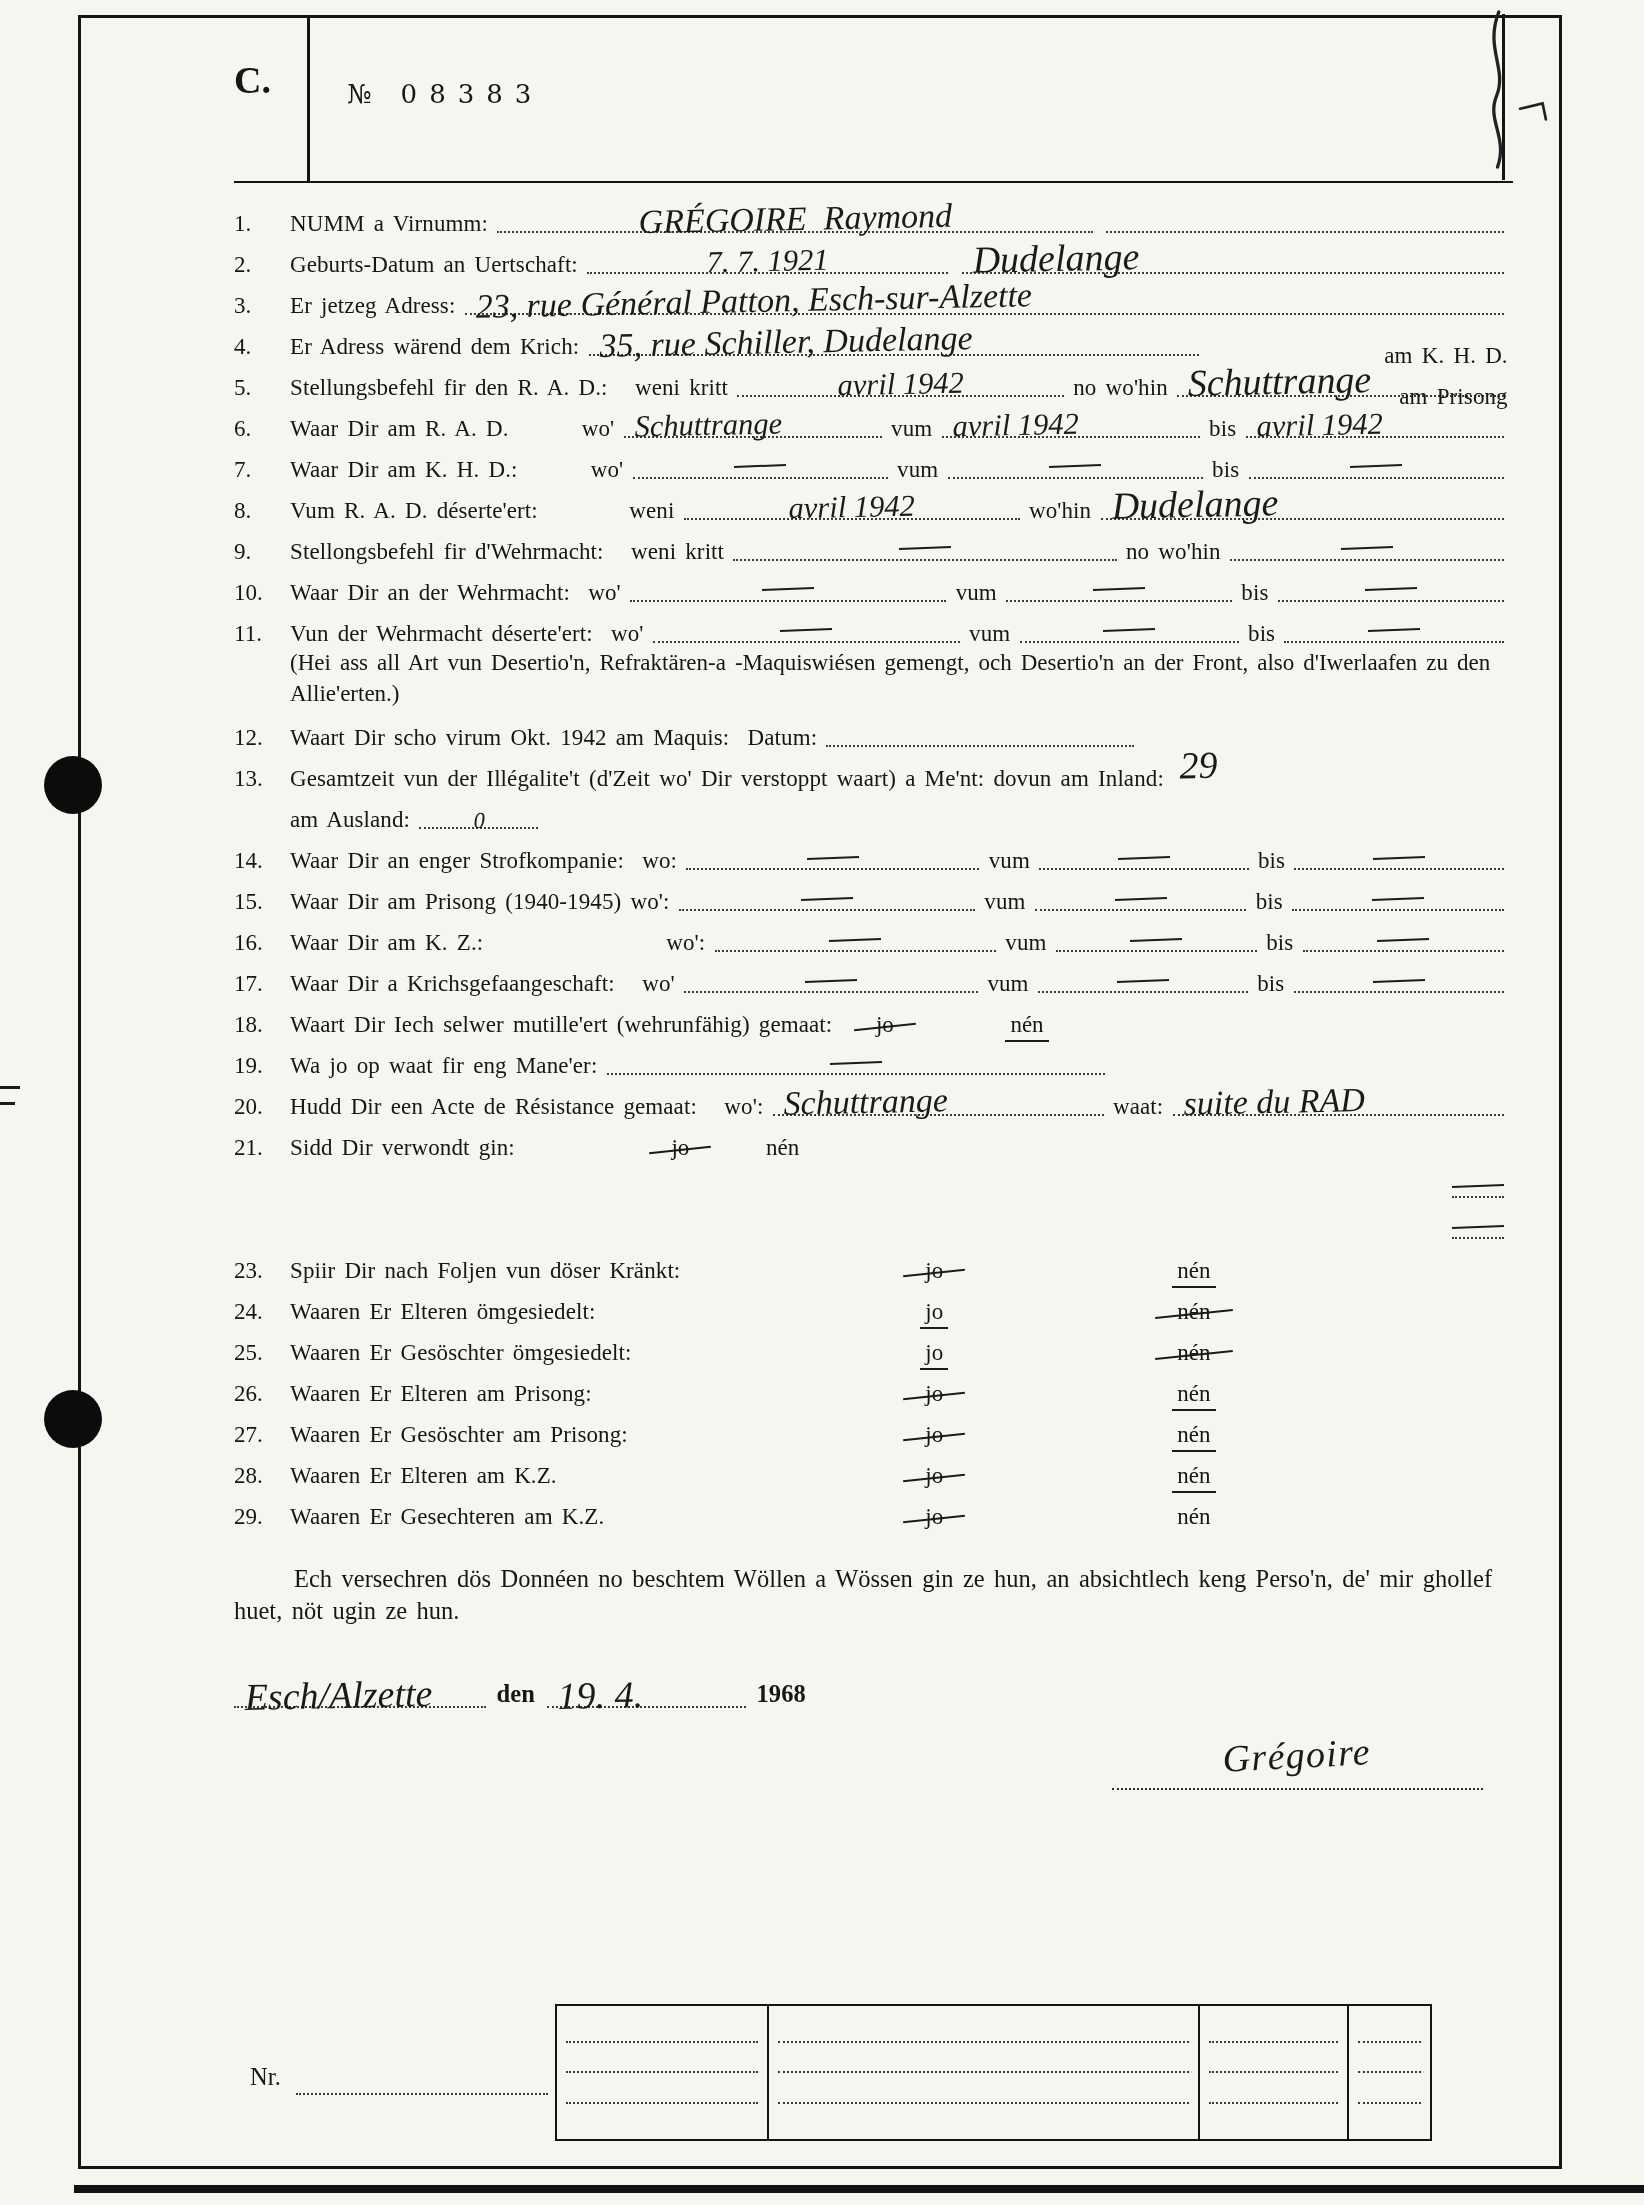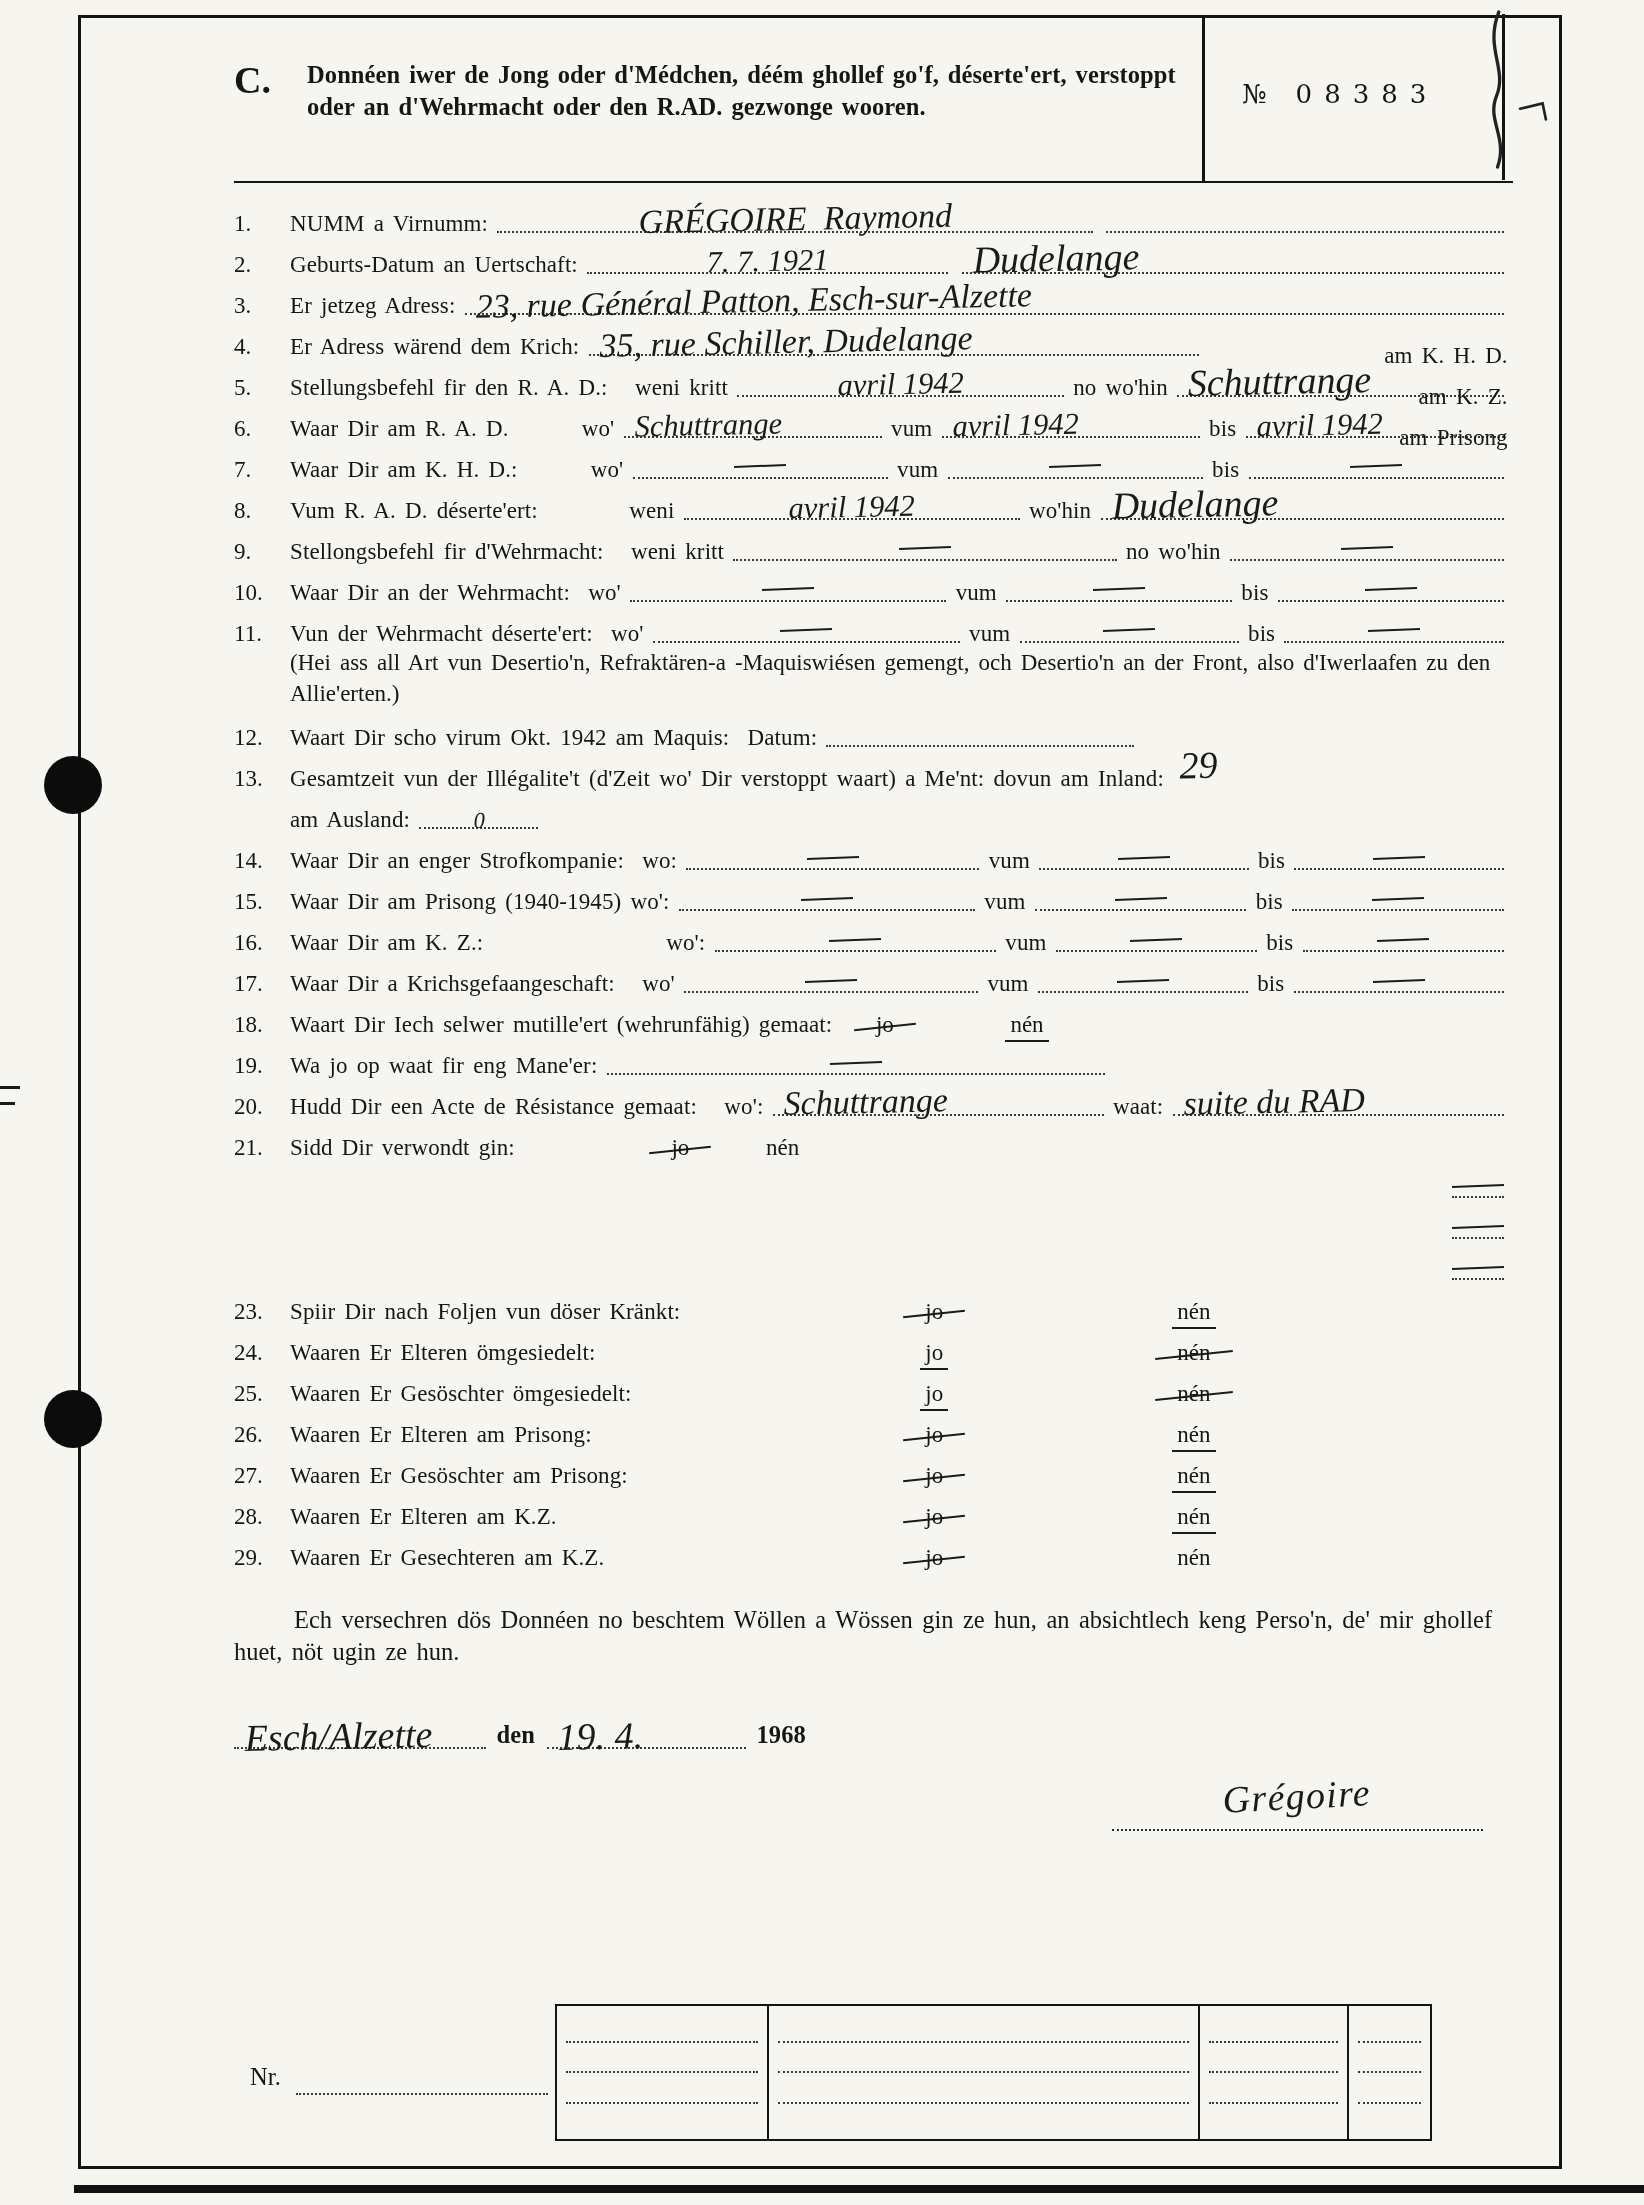--- a/index.html
+++ b/index.html
@@ -83,21 +83,20 @@
   .a2 { left:0; top:1102px; width:14.6px; height:2.7px; }
 </style>
 </head>
 <body>
 
 <div class="page">
   <div class="form-border">
 
     <div class="header">
       <div class="c-label">C.</div>
-      <div class="header-text">Donnéen iwer de Jong oder d'Médchen, déém ghollef go'f, déserte'ert, verstoppt oder an d'Wehrmacht oder den R.AD. gezwonge wooren.</div>
       <div class="no-box">
         <span class="no-sign">№</span><span class="no-value">08383</span>
       </div>
     </div>
     <div class="hrule"></div>
     <div class="corner-line"></div>
     <svg class="pen-mark" width="113" height="179" viewBox="0 0 170 270">
       <path d="M84 6 C 62 62, 98 92, 80 134 C 66 170, 98 196, 82 240" fill="none" stroke="#222" stroke-width="5" stroke-linecap="round"></path>
       <path d="M116 152 l 34 -8 l 5 24" fill="none" stroke="#222" stroke-width="4" stroke-linecap="round"></path>
     </svg>
@@ -394,30 +393,20 @@
             <span class="lbl">am K. H. D.</span>
             <span class="line center">
               <span class="dashstroke"></span>
             </span>
             <span class="sp" style="flex: 1 1 0%;"></span>
           </div>
         </div>
         <div class="row sub">
           <span class="num"></span>
           <div class="rc">
-            <span class="lbl">am K. Z.</span>
-            <span class="line center">
-              <span class="dashstroke"></span>
-            </span>
-            <span class="sp" style="flex: 1 1 0%;"></span>
-          </div>
-        </div>
-        <div class="row sub">
-          <span class="num"></span>
-          <div class="rc">
             <span class="lbl">am Prisong</span>
             <span class="line center">
               <span class="dashstroke"></span>
             </span>
             <span class="sp" style="flex: 1 1 0%;"></span>
           </div>
         </div>
         <div class="row">
           <span class="num">23.</span>
           <div class="rc">

